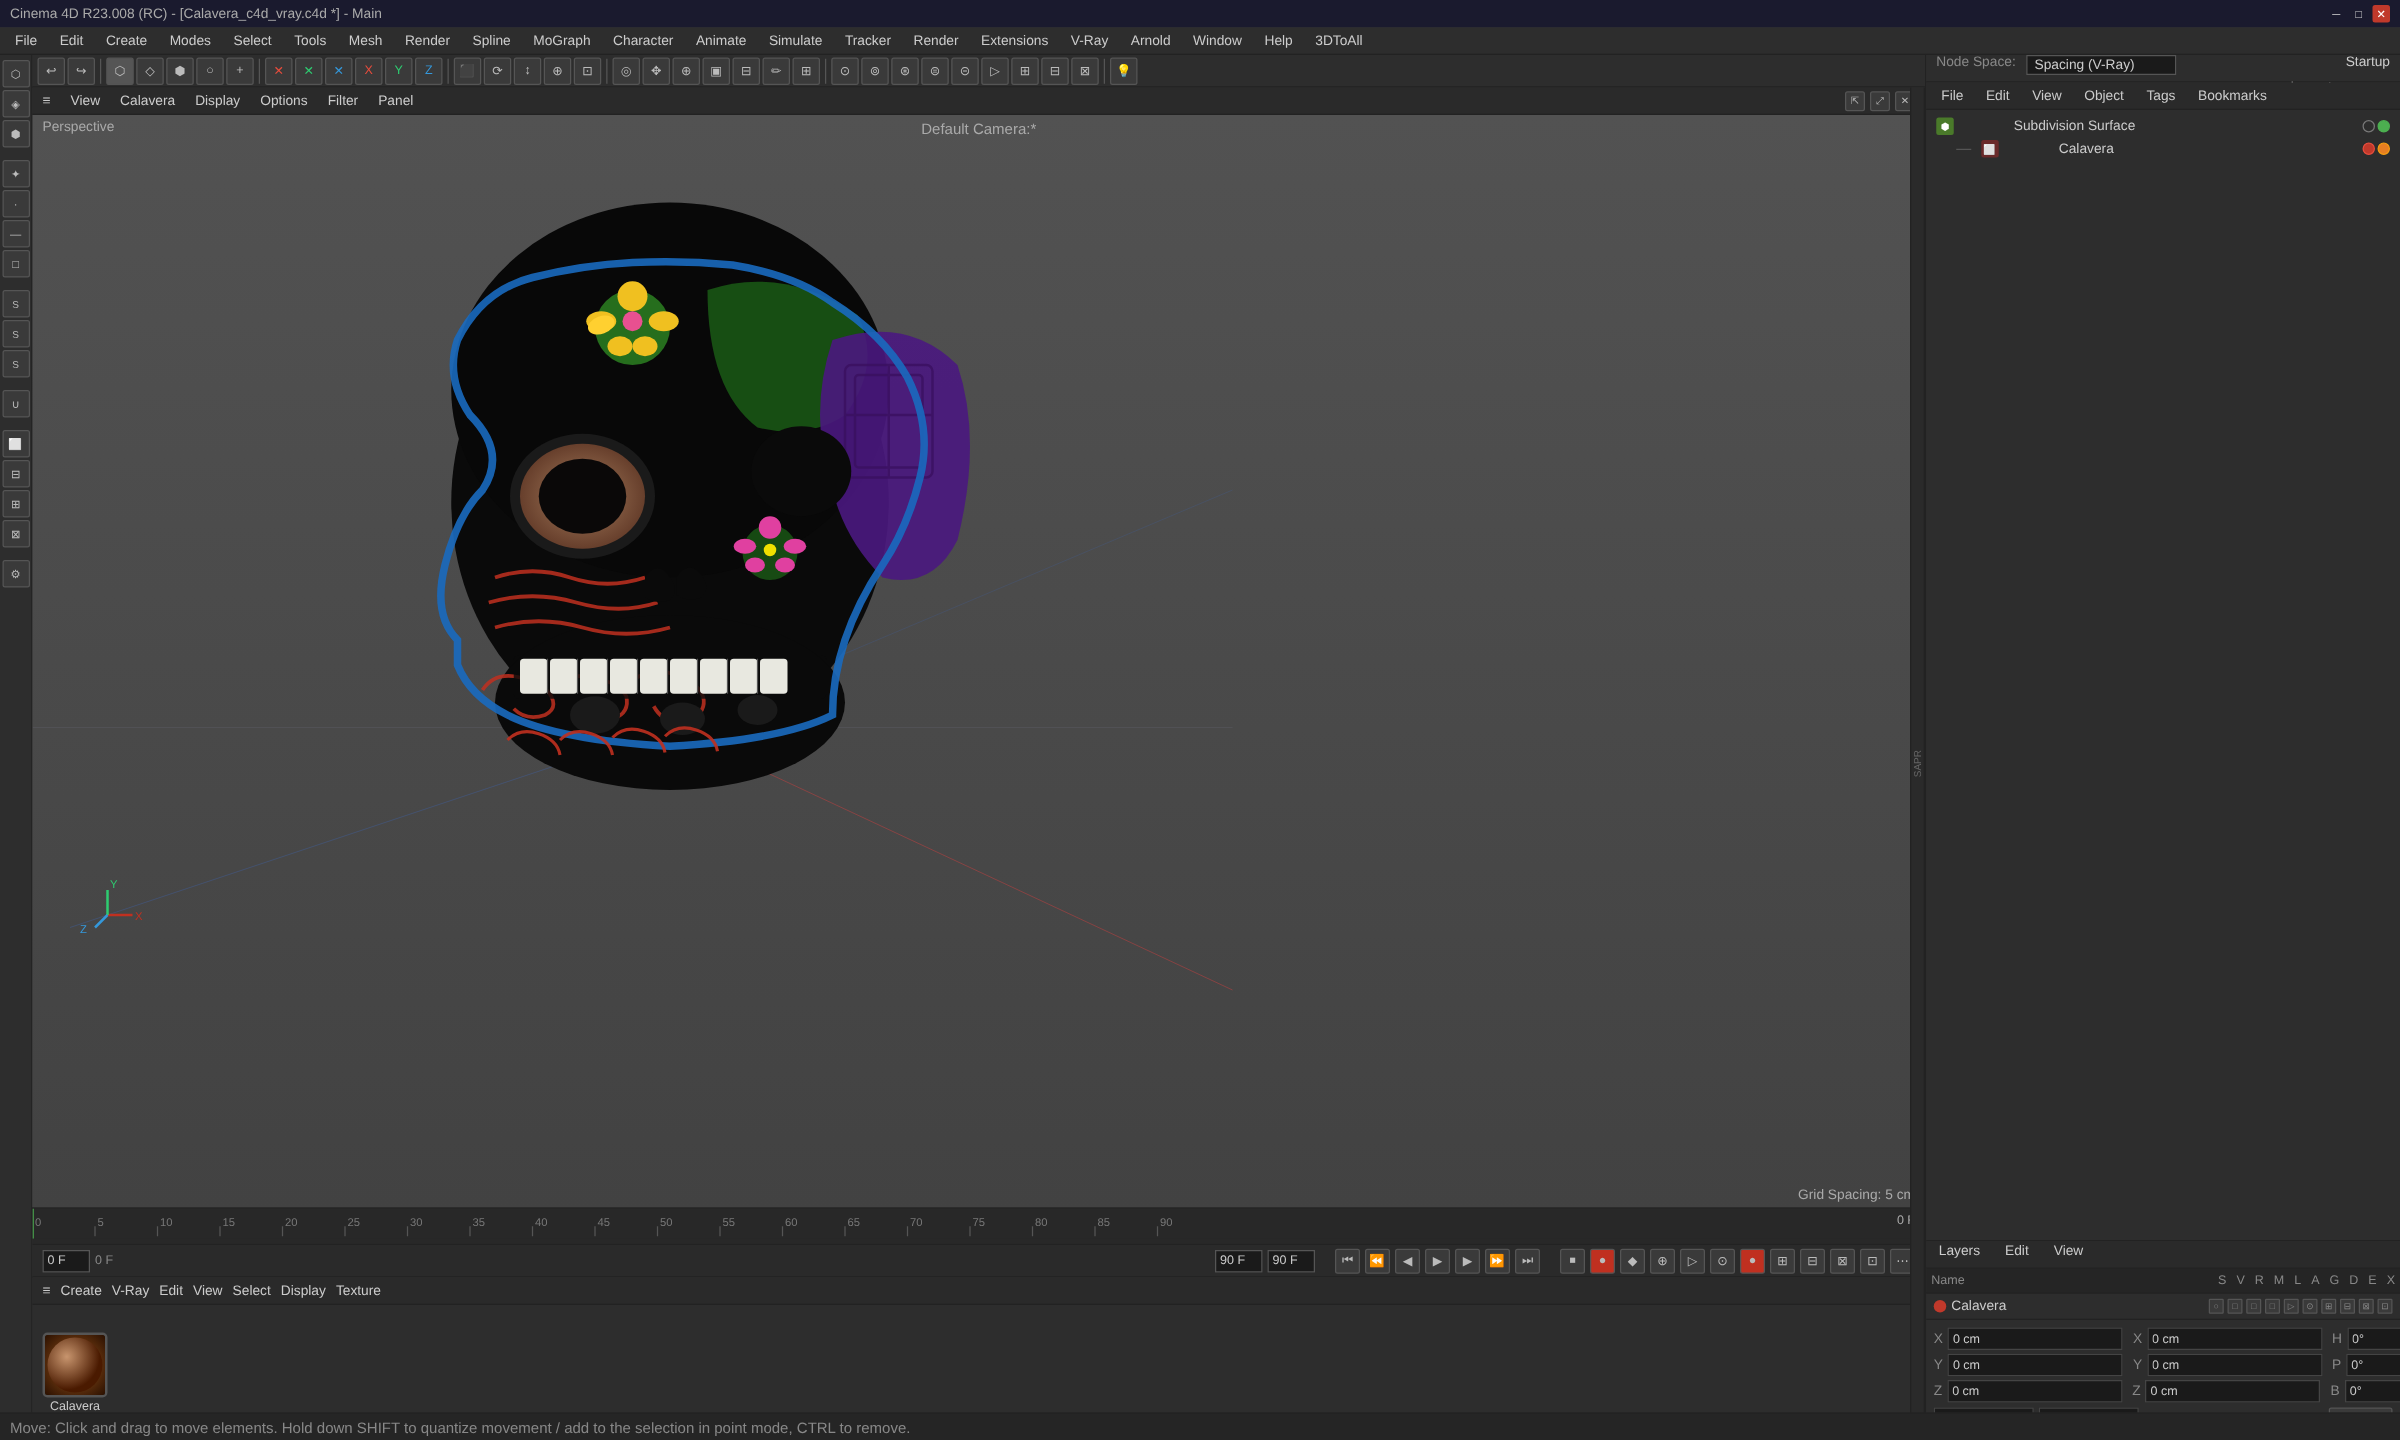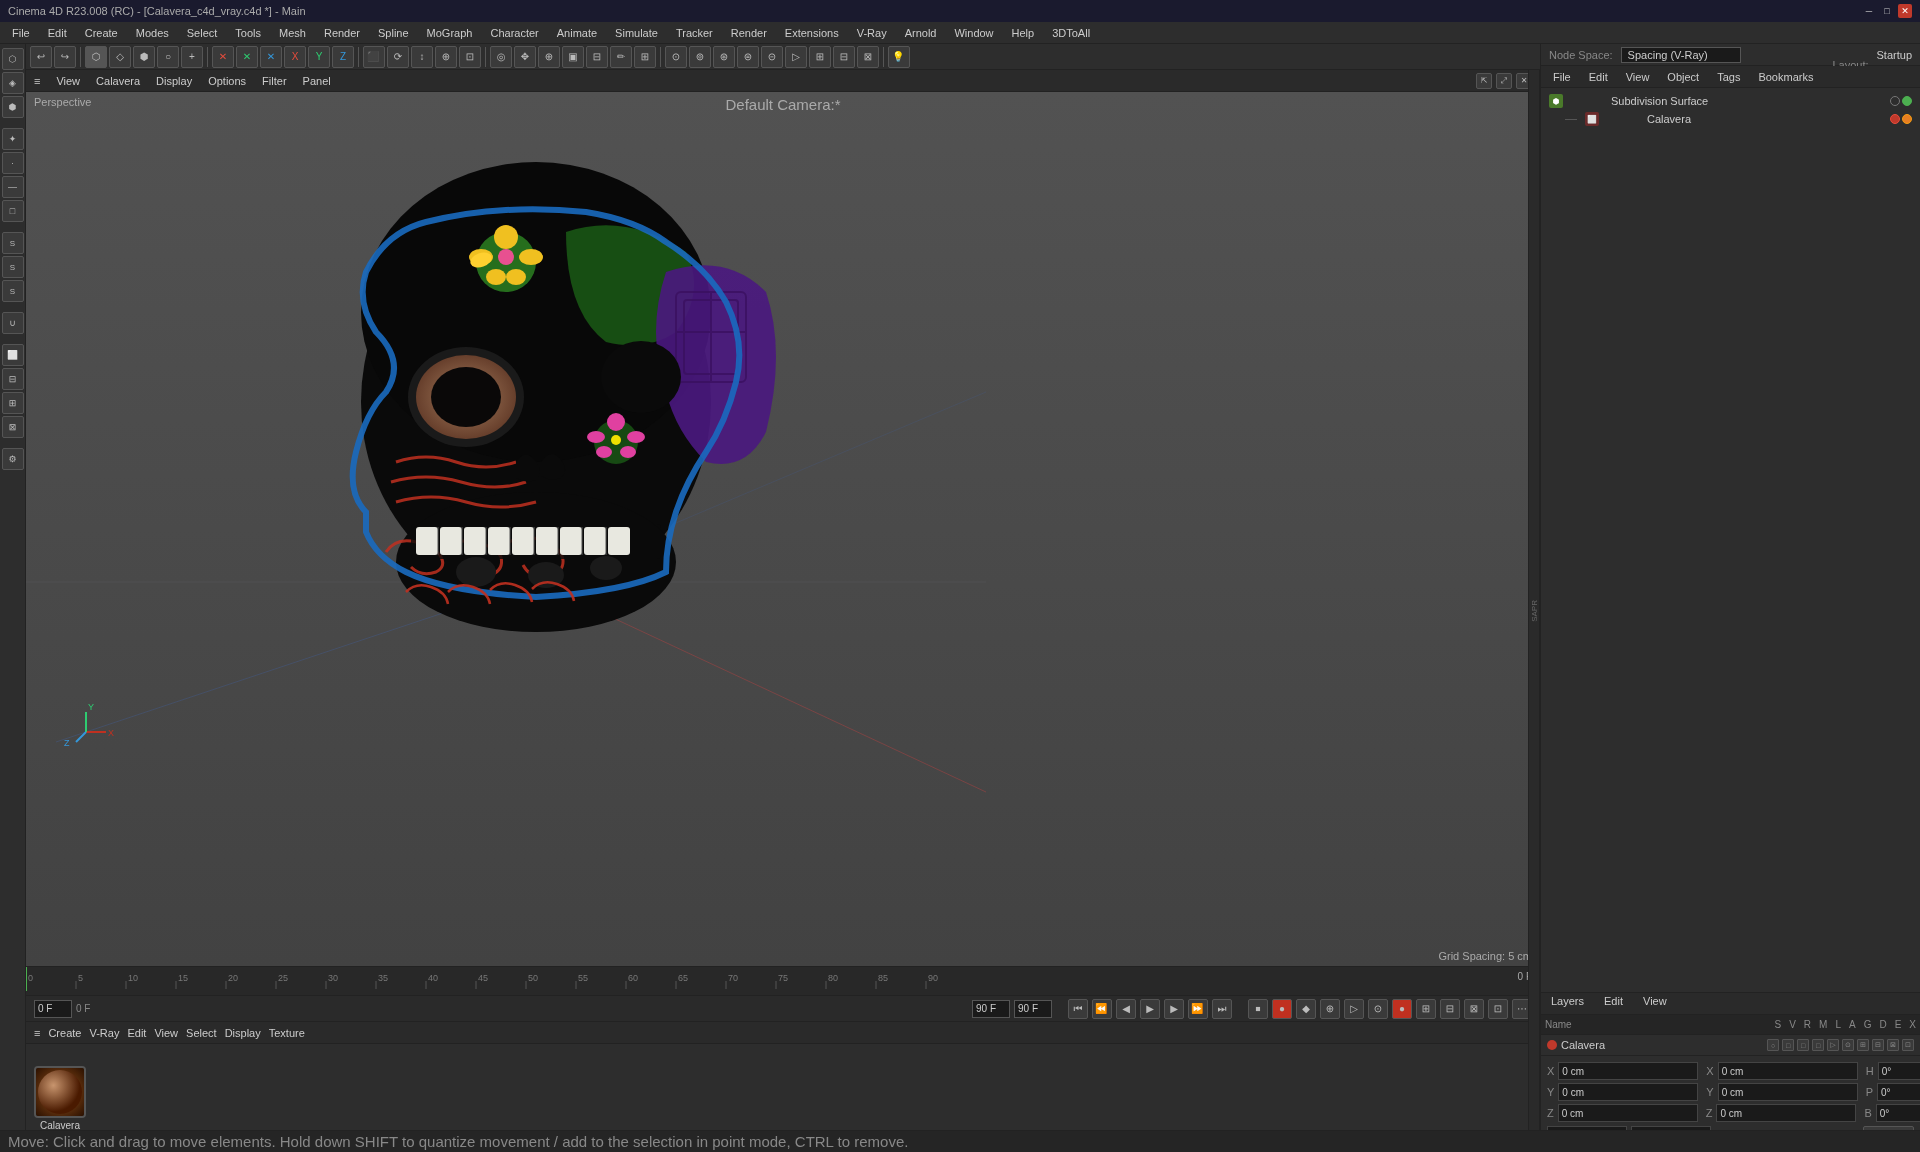--- a/index.html
+++ b/index.html
@@ -133,21 +133,21 @@
       left: 8px;
       color: #aaa;
       font-size: 11px;
     }
     #viewport-camera {
       position: absolute;
       top: 4px;
       left: 50%;
       transform: translateX(-50%);
       color: #aaa;
-      font-size: 15px;
+      font-size: 12px;
     }
     #viewport-grid-spacing {
       position: absolute;
       bottom: 4px;
       right: 8px;
       color: #aaa;
       font-size: 11px;
     }
     .viewport-ctrl-btn {
       width: 16px; height: 16px;
@@ -167,21 +167,21 @@
       flex-direction: column;
       background: #333;
       border-left: 1px solid #222;
     }
 
     
     #nodespace-bar {
       height: 22px;
       background: #2d2d2d;
       display: flex;
-      align-items: center;
+      align-items: flex-start;
       padding: 0 8px;
       gap: 8px;
       border-bottom: 1px solid #222;
       font-size: 11px;
     }
     .nodespace-label { color: #888; }
     .nodespace-value {
       background: #1a1a1a;
       border: 1px solid #555;
       padding: 1px 6px;
@@ -456,21 +456,21 @@
     #statusbar {
       position: absolute;
       bottom: 0;
       left: 0;
       right: 0;
       height: 22px;
       background: #252525;
       display: flex;
       align-items: center;
       padding: 0 8px;
-      font-size: 15px;
+      font-size: 12px;
       color: #888;
       border-top: 1px solid #222;
     }
 
     
     #side-edge-panel {
       position: absolute;
       right: 380px;
       top: 44px;
       width: 14px;

